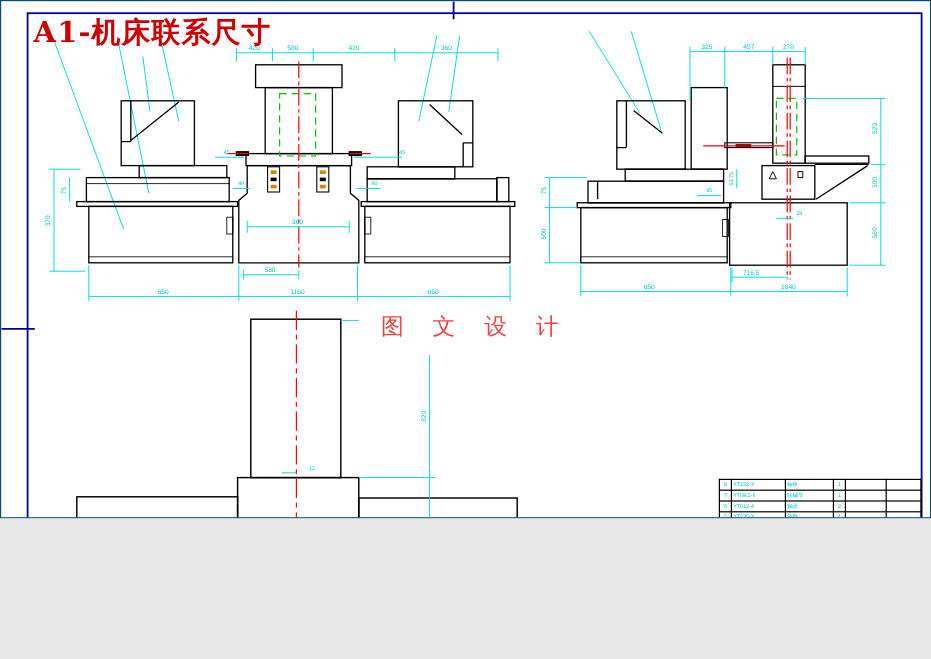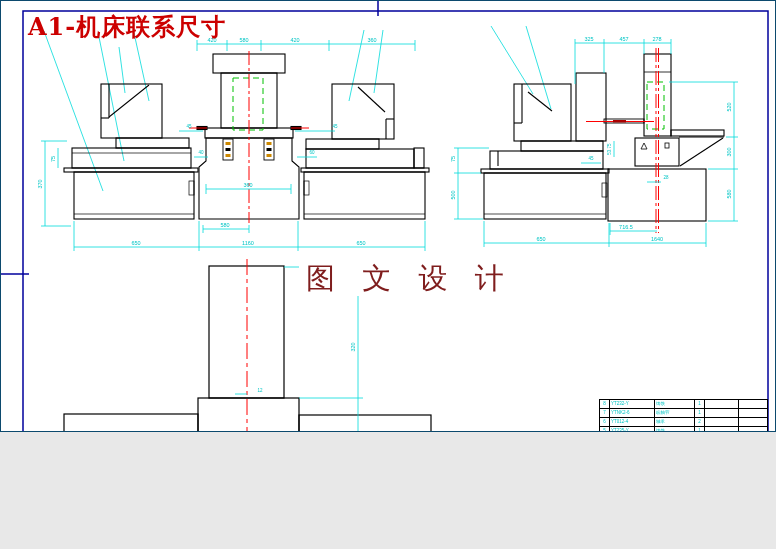--- a/index.html
+++ b/index.html
@@ -4,21 +4,21 @@
 <style>
   html,body{margin:0;padding:0;background:#e8e8e8;}
   #page{position:relative;width:776px;height:432px;background:#ffffff;overflow:hidden;
         border:1px solid #0c4a6e;box-sizing:border-box;
         font-family:"Liberation Sans",sans-serif;text-decoration:underline;}
   #cad-svg{position:absolute;left:0;top:0;}
   .doc-title{position:absolute;left:27px;top:10px;width:240px;
              font-family:"DejaVu Serif",serif;font-weight:bold;font-size:24px;
              color:#cc0000;letter-spacing:1px;white-space:nowrap;}
   .center-caption{position:absolute;left:305px;top:258px;width:180px;text-align:center;
-             font-family:"DejaVu Serif",serif;font-size:29px;color:#7f1d1d;
+             font-family:"DejaVu Serif",serif;font-size:19px;color:#ef4444;
              letter-spacing:9px;white-space:nowrap;}
   
   #parts-table{position:absolute;left:598px;top:398px;width:168px;height:85px;
                border-collapse:collapse;table-layout:fixed;}
   #parts-table td{border:1px solid #000;padding:0 1px;overflow:hidden;white-space:nowrap;
                font-size:4.5px;line-height:1;color:#00c5c5;height:8px;}
   #parts-table td.num{color:#00c5c5;text-align:center;}
   #parts-table tr.hdr td{color:#ff00ff;font-size:6px;font-weight:bold;text-align:center;height:12px;}
   
   #title-block{position:absolute;left:598px;top:483px;width:168px;height:52px;

